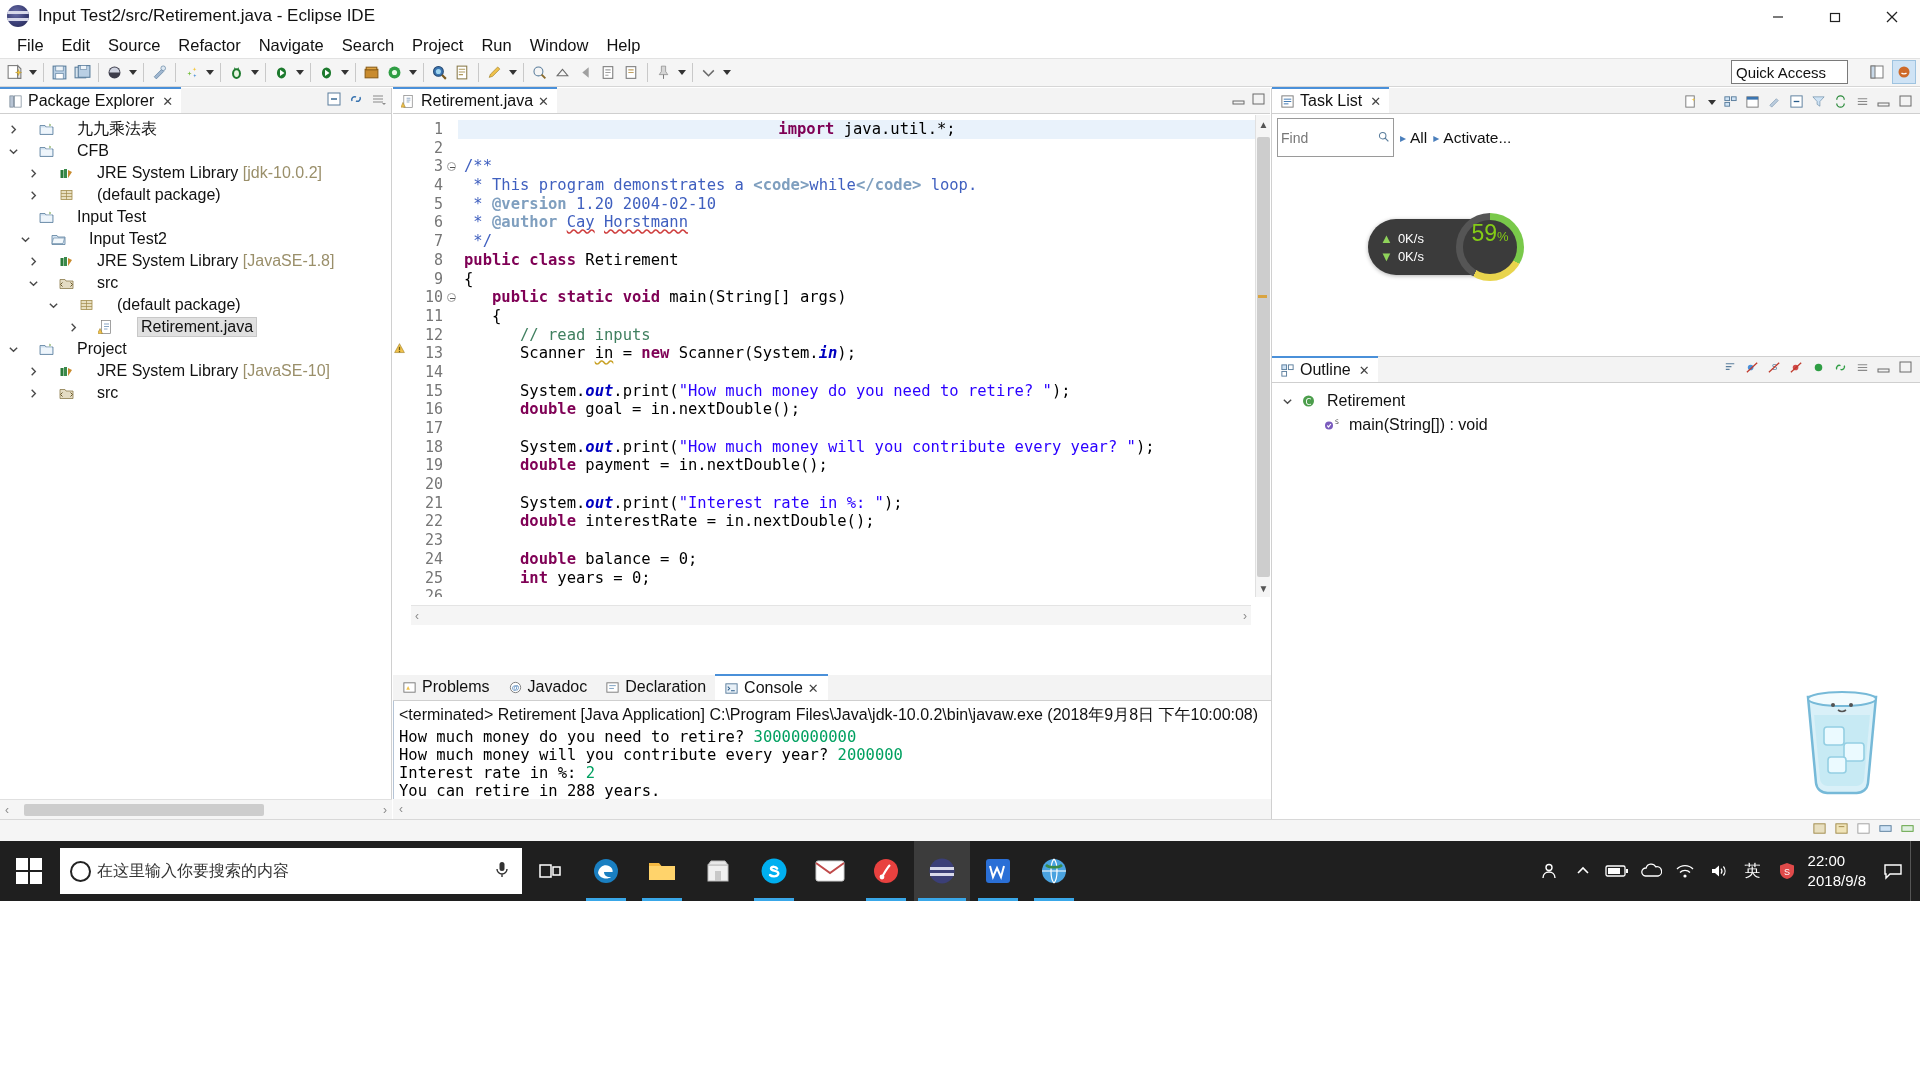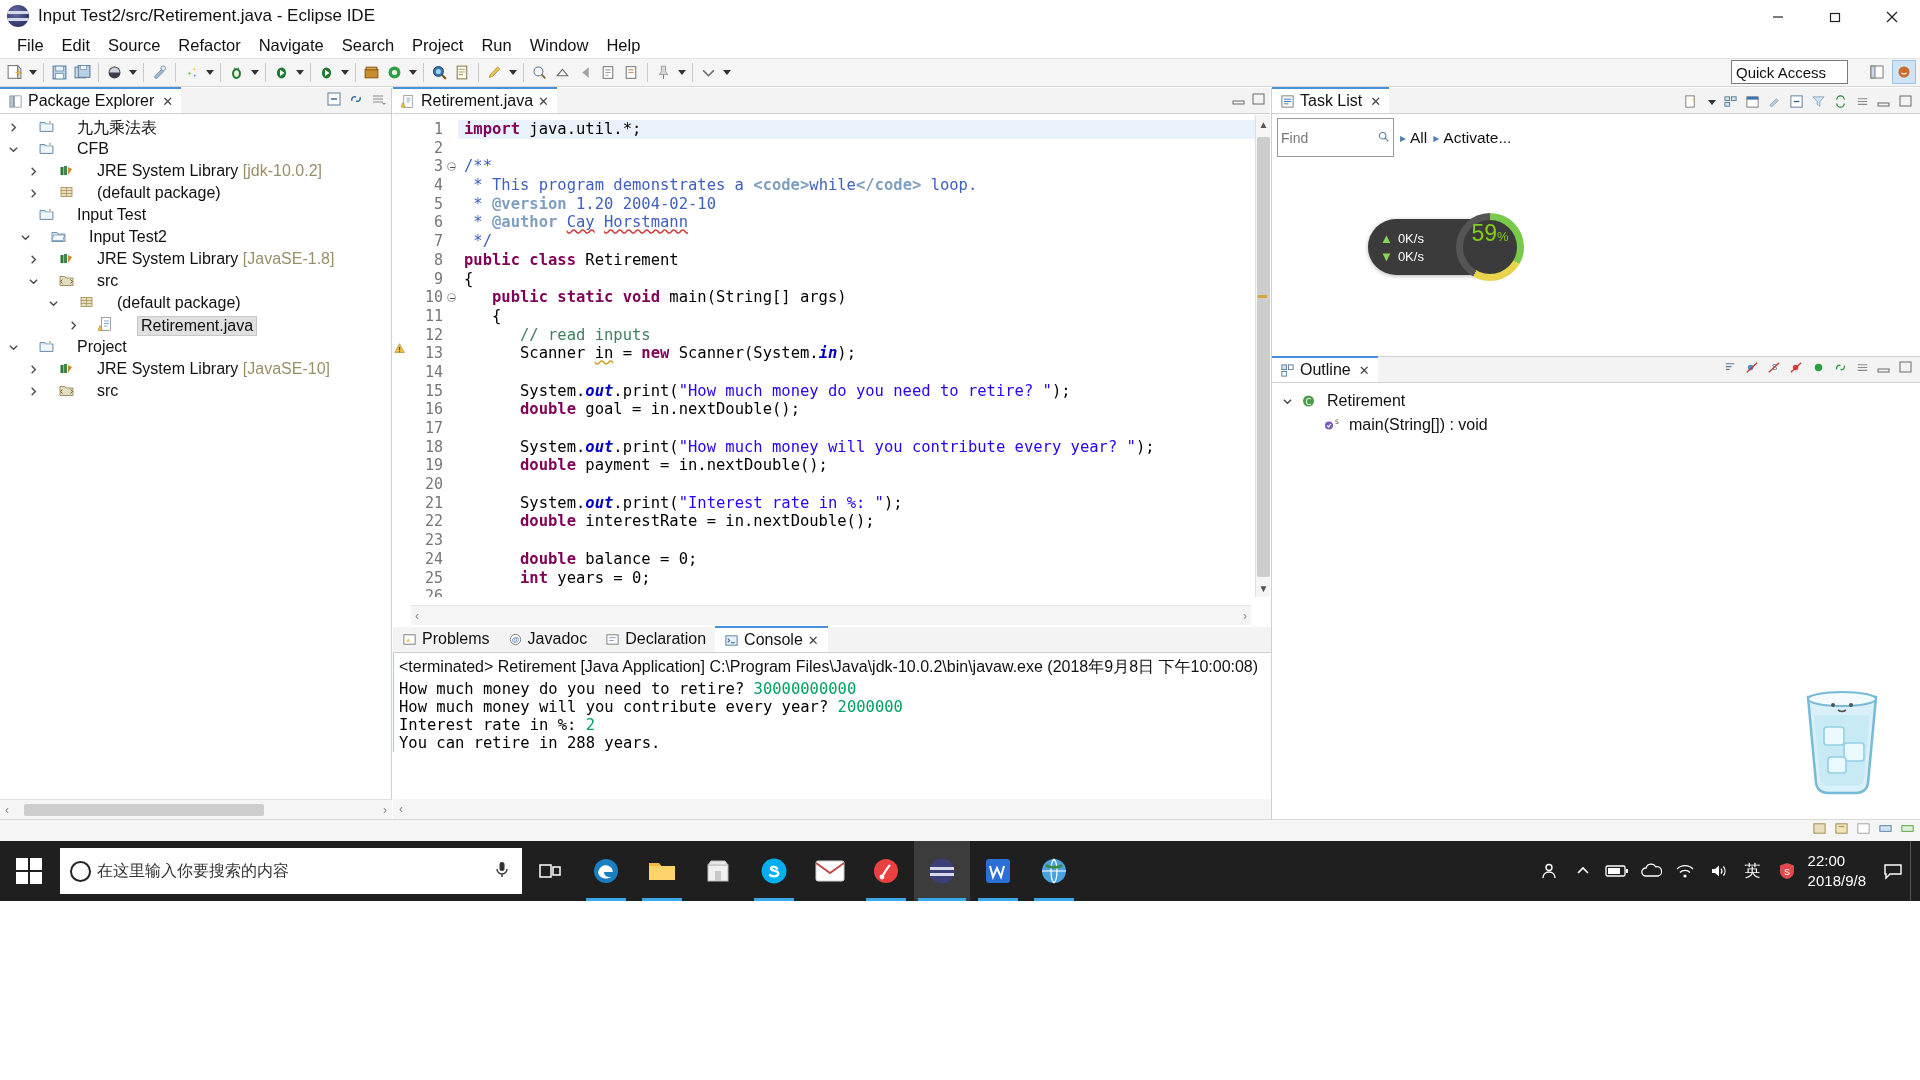--- a/index.html
+++ b/index.html
@@ -97,21 +97,21 @@
     border-top: 2px solid #4a90d9; font-size: 16px; color: #111;
   }
   .view-tab .close-x { font-size: 13px; color: #444; margin-left: 3px; }
   .view-tools {
     position: absolute; right: 4px; top: 3px; display: flex; align-items: center; gap: 5px;
   }
   .vt-icon { width: 17px; height: 17px; }
 
   .tree { padding-top: 4px; font-size: 16px; color: #111; }
   .tree-row {
-    height: 22px; display: flex; align-items: flex-start; white-space: nowrap;
+    height: 22px; display: flex; align-items: center; white-space: nowrap;
     padding-left: 4px;
     gap: 16px;
   }
   .tree-row.selected .node-label { background: #e0e0e0; border: 1px solid #c8c8c8; padding: 0 3px; }
   .twisty {
     width: 18px; height: 18px; display: flex; align-items: center; justify-content: center;
     flex: none; color: #4a4a4a;
   }
   .twisty svg { display: block; }
   .tree-icon { width: 18px; height: 17px; margin-right: 5px; flex: none; }
@@ -148,21 +148,21 @@
     padding-top: 5px; position: relative;
   }
   .fold-col { width: 11px; background: #ffffff; flex: none; padding-top: 5px; position: relative; }
   .code-col {
     flex: 1; background: #ffffff; padding-top: 5px; position: relative;
     font-family: "DejaVu Sans Mono", monospace; font-size: 15.5px;
     white-space: pre; overflow: hidden;
   }
   .ln { height: 18.7px; line-height: 18.7px; padding-right: 4px; }
   .cl { height: 18.7px; line-height: 18.7px; padding-left: 6px; color: #000; }
-  .cl.hl { background: #e9f2fb; }
+  .cl.hl { background: #e9f2fb; text-align: center; }
   .kw { color: #7f0055; font-weight: bold; }
   .str { color: #2a00ff; }
   .cmt { color: #3f7f5f; }
   .jdoc { color: #3f5fbf; }
   .jdoc-tag { color: #7f9fbf; font-weight: bold; }
   .fld { color: #0000c0; font-style: italic; font-weight: bold; }
   .sq { text-decoration: underline wavy #c9a227; text-decoration-skip-ink: none; }
   .sq2 { text-decoration: underline wavy #cf4040; text-decoration-skip-ink: none; }
 
   .fold-minus {
@@ -195,21 +195,21 @@
     position: absolute; right: 3px; width: 9px; height: 3px; background: #d9a441;
   }
 
   
   .console-panel {
     position: absolute; left: 393px; top: 627px; width: 1527px; height: 192px;
     background: #ffffff;
   }
   .console-tabbar {
     height: 26px; background: #f3f3f3; display: flex; align-items: flex-end;
-    position: relative; border-bottom: 1px solid #cfcfcf;
+    position: relative; border-bottom: 1px solid #cfcfcf; margin-top: 48px;
   }
   .ctab {
     height: 26px; display: flex; align-items: center; gap: 5px; padding: 0 9px;
     font-size: 16px; color: #111; background: transparent;
   }
   .ctab.active { background: #ffffff; border-top: 2px solid #4a90d9; }
   .console-tools { position: absolute; right: 3px; top: 3px; display: flex; align-items: center; gap: 3px; }
   .ct-icon { width: 18px; height: 18px; display: flex; align-items: center; justify-content: center; }
   .ct-sep { width: 1px; height: 16px; background: #c9c9c9; margin: 0 3px; }
 

